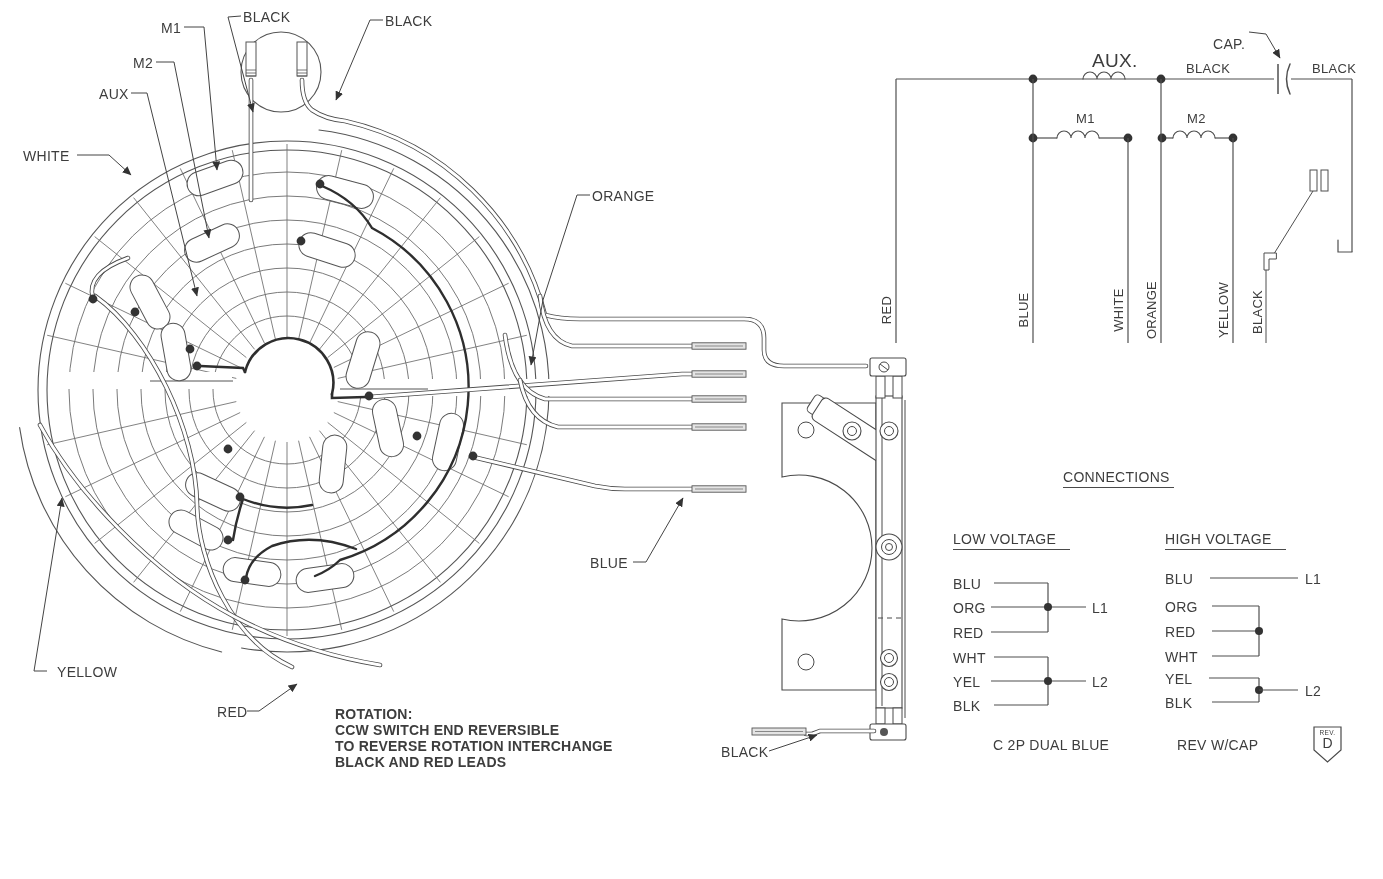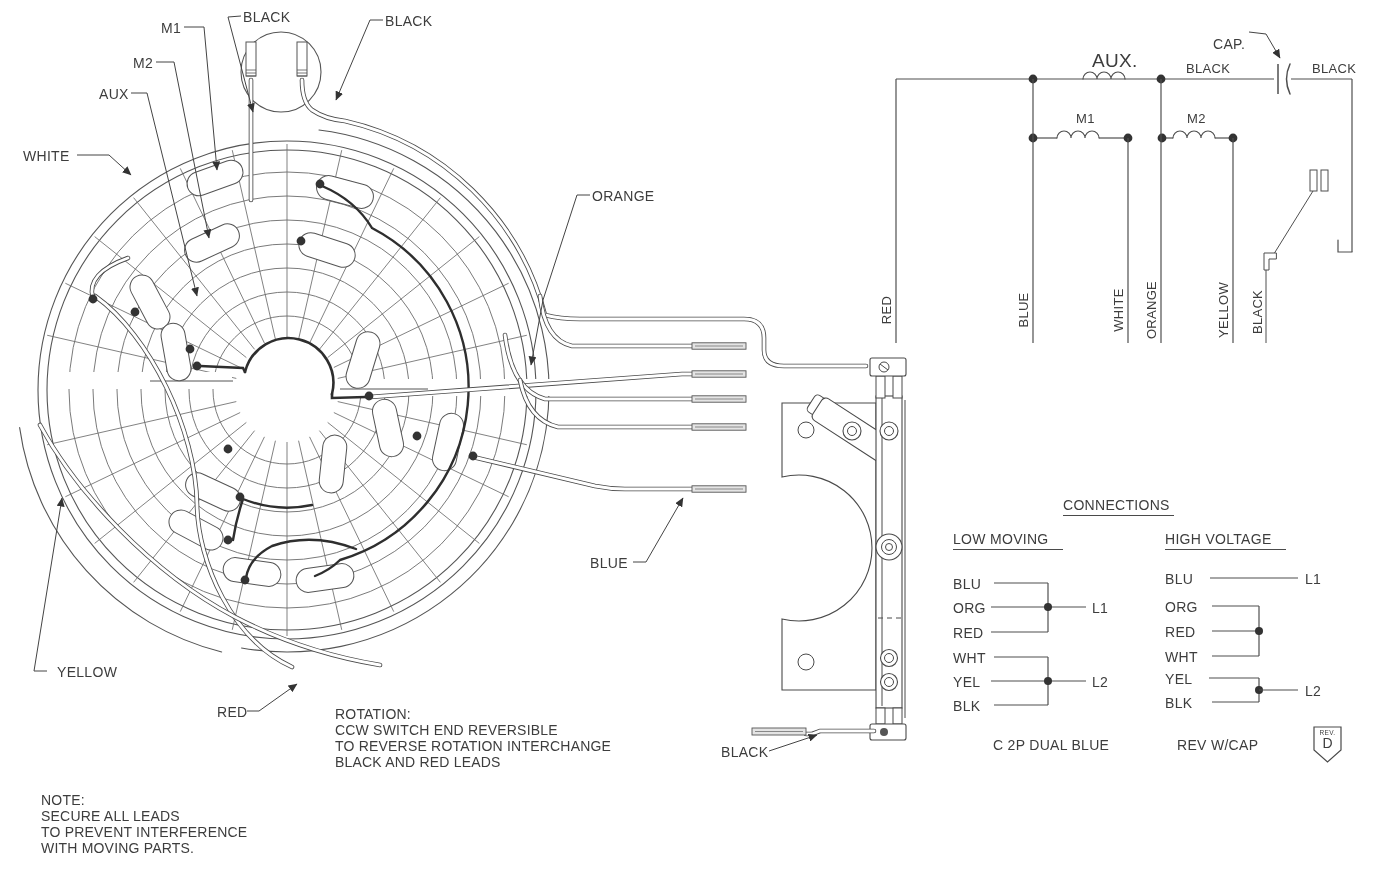--- a/index.html
+++ b/index.html
@@ -4,21 +4,21 @@
 <style>
   html,body{margin:0;padding:0;background:#fff;}
   .canvas{position:relative;width:1383px;height:879px;background:#fff;overflow:hidden;
           font-family:"Liberation Sans", sans-serif;color:#3d3d3d;}
   svg{position:absolute;left:0;top:0;}
   .lbl{position:absolute;font-size:14px;letter-spacing:.3px;white-space:nowrap;color:#3d3d3d;}
   .vlabel{position:absolute;width:60px;height:18px;line-height:18px;text-align:center;
           transform:rotate(-90deg);font-size:13px;letter-spacing:.3px;color:#3d3d3d;}
   .uline{border-bottom:1.4px solid #4a4a4a;padding:0 14px 2px 0;}
   .note-line{position:relative;font-size:14px;line-height:16px;letter-spacing:.2px;}
-  .noteblock{position:absolute;}
+  .noteblock{position:absolute;font-weight:bold;}
   .badge-txt{position:absolute;text-align:center;width:27px;}
 </style>
 </head>
 <body>
 
 <div class="canvas">
 
   <svg id="art" width="1383" height="879" viewBox="0 0 1383 879">
       <defs>
         <marker id="ah" markerWidth="10" markerHeight="8" refX="8.5" refY="4" orient="auto">
@@ -287,22 +287,22 @@
   <div class="lbl" style="left:1076px;top:111px;font-size:13px">M1</div>
   <div class="lbl" style="left:1187px;top:111px;font-size:13px">M2</div>
 
   <div class="vlabel" style="left:857px;top:301px">RED</div>
   <div class="vlabel" style="left:994px;top:301px">BLUE</div>
   <div class="vlabel" style="left:1089px;top:301px">WHITE</div>
   <div class="vlabel" style="left:1122px;top:301px">ORANGE</div>
   <div class="vlabel" style="left:1194px;top:301px">YELLOW</div>
   <div class="vlabel" style="left:1228px;top:303px">BLACK</div>
 
-  <div class="lbl uline" style="left:1063px;top:497px;padding-right:4px">CONNECTIONS</div>
-  <div class="lbl uline" style="left:953px;top:531px">LOW MOVING</div>
+  <div class="lbl uline" style="left:1063px;top:469px;padding-right:4px">CONNECTIONS</div>
+  <div class="lbl uline" style="left:953px;top:531px">LOW VOLTAGE</div>
   <div class="lbl uline" style="left:1165px;top:531px">HIGH VOLTAGE</div>
 
   <div class="lbl" style="left:953px;top:576px">BLU</div>
   <div class="lbl" style="left:953px;top:600px">ORG</div>
   <div class="lbl" style="left:953px;top:625px">RED</div>
   <div class="lbl" style="left:953px;top:650px">WHT</div>
   <div class="lbl" style="left:953px;top:674px">YEL</div>
   <div class="lbl" style="left:953px;top:698px">BLK</div>
   <div class="lbl" style="left:1092px;top:600px">L1</div>
   <div class="lbl" style="left:1092px;top:674px">L2</div>
@@ -318,24 +318,18 @@
 
   <div class="lbl" style="left:993px;top:737px">C 2P DUAL BLUE</div>
   <div class="lbl" style="left:1177px;top:737px">REV W/CAP</div>
 
   <div class="noteblock" style="left:335px;top:706px">
     <div class="note-line">ROTATION:</div>
     <div class="note-line">CCW SWITCH END REVERSIBLE</div>
     <div class="note-line">TO REVERSE ROTATION INTERCHANGE</div>
     <div class="note-line">BLACK AND RED LEADS</div>
   </div>
-  <div class="noteblock" style="left:41px;top:792px">
-    <div class="note-line">NOTE:</div>
-    <div class="note-line">SECURE ALL LEADS</div>
-    <div class="note-line">TO PREVENT INTERFERENCE</div>
-    <div class="note-line">WITH MOVING PARTS.</div>
-  </div>
 
   <div>
     <div class="badge-txt" style="left:1314px;top:729px;font-size:6.5px;letter-spacing:.3px">REV.</div>
     <div class="badge-txt" style="left:1314px;top:735px;font-size:14px">D</div>
   </div>
 </div>
 
 </body></html>

